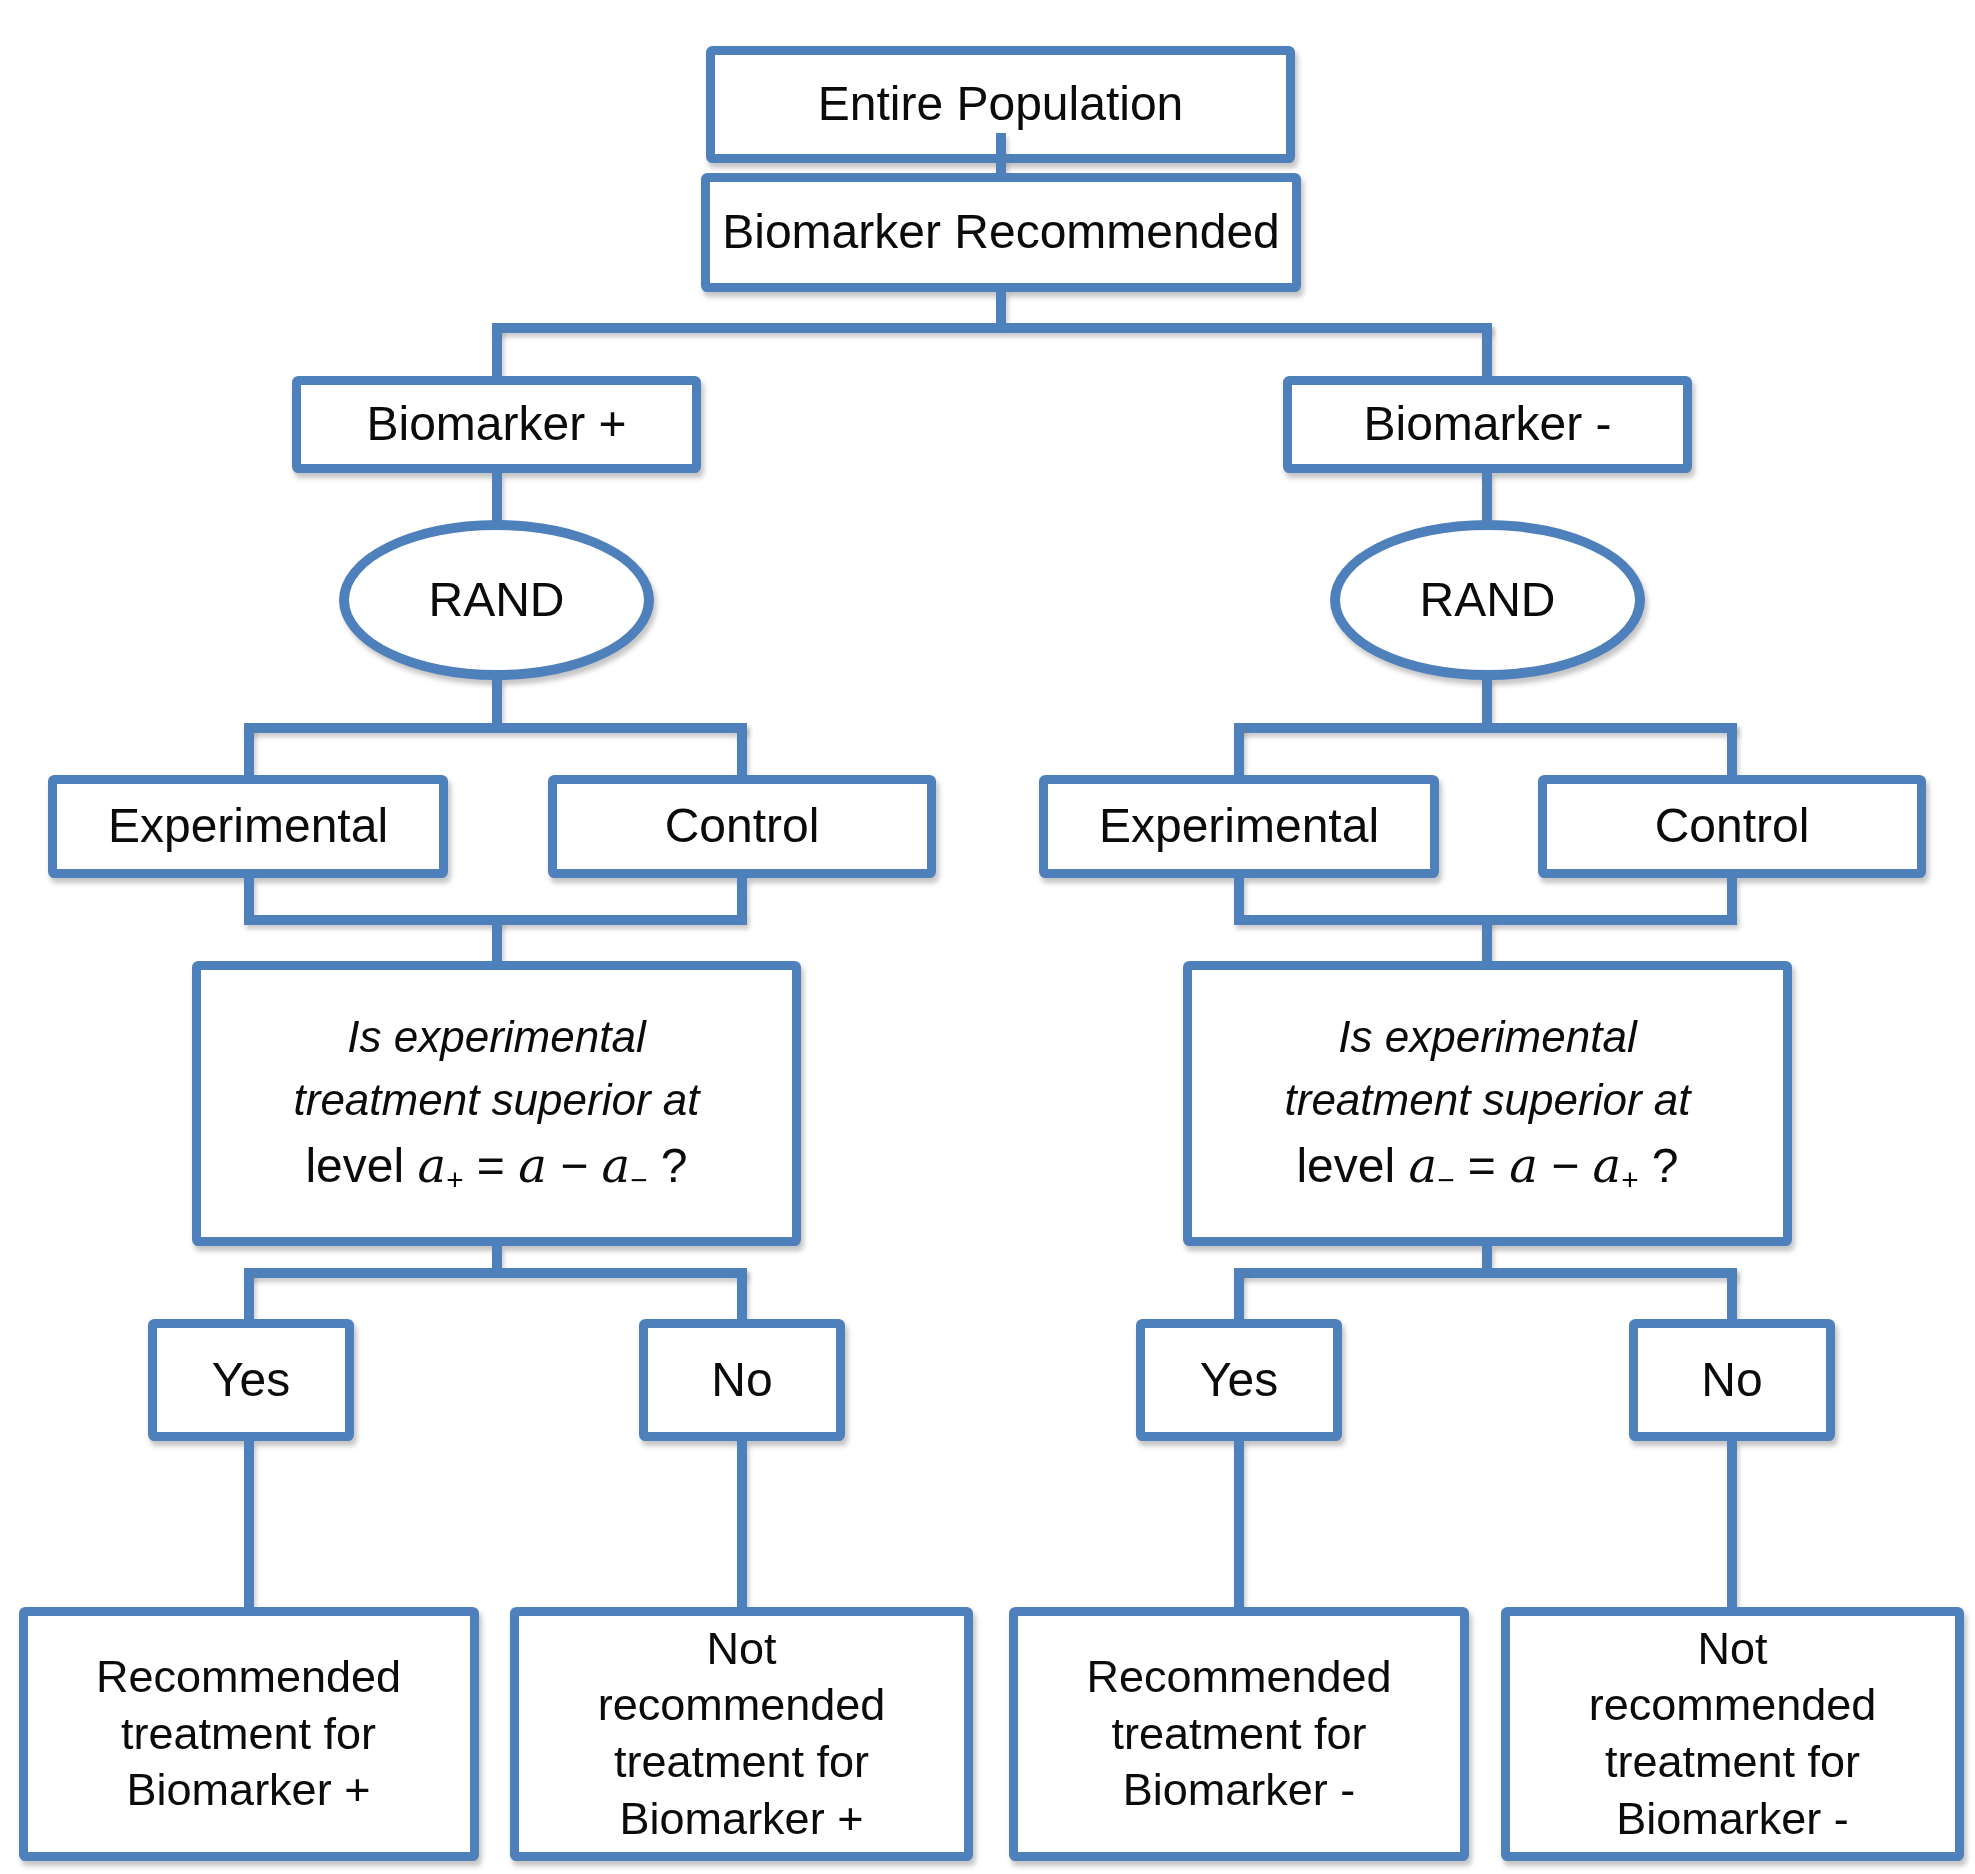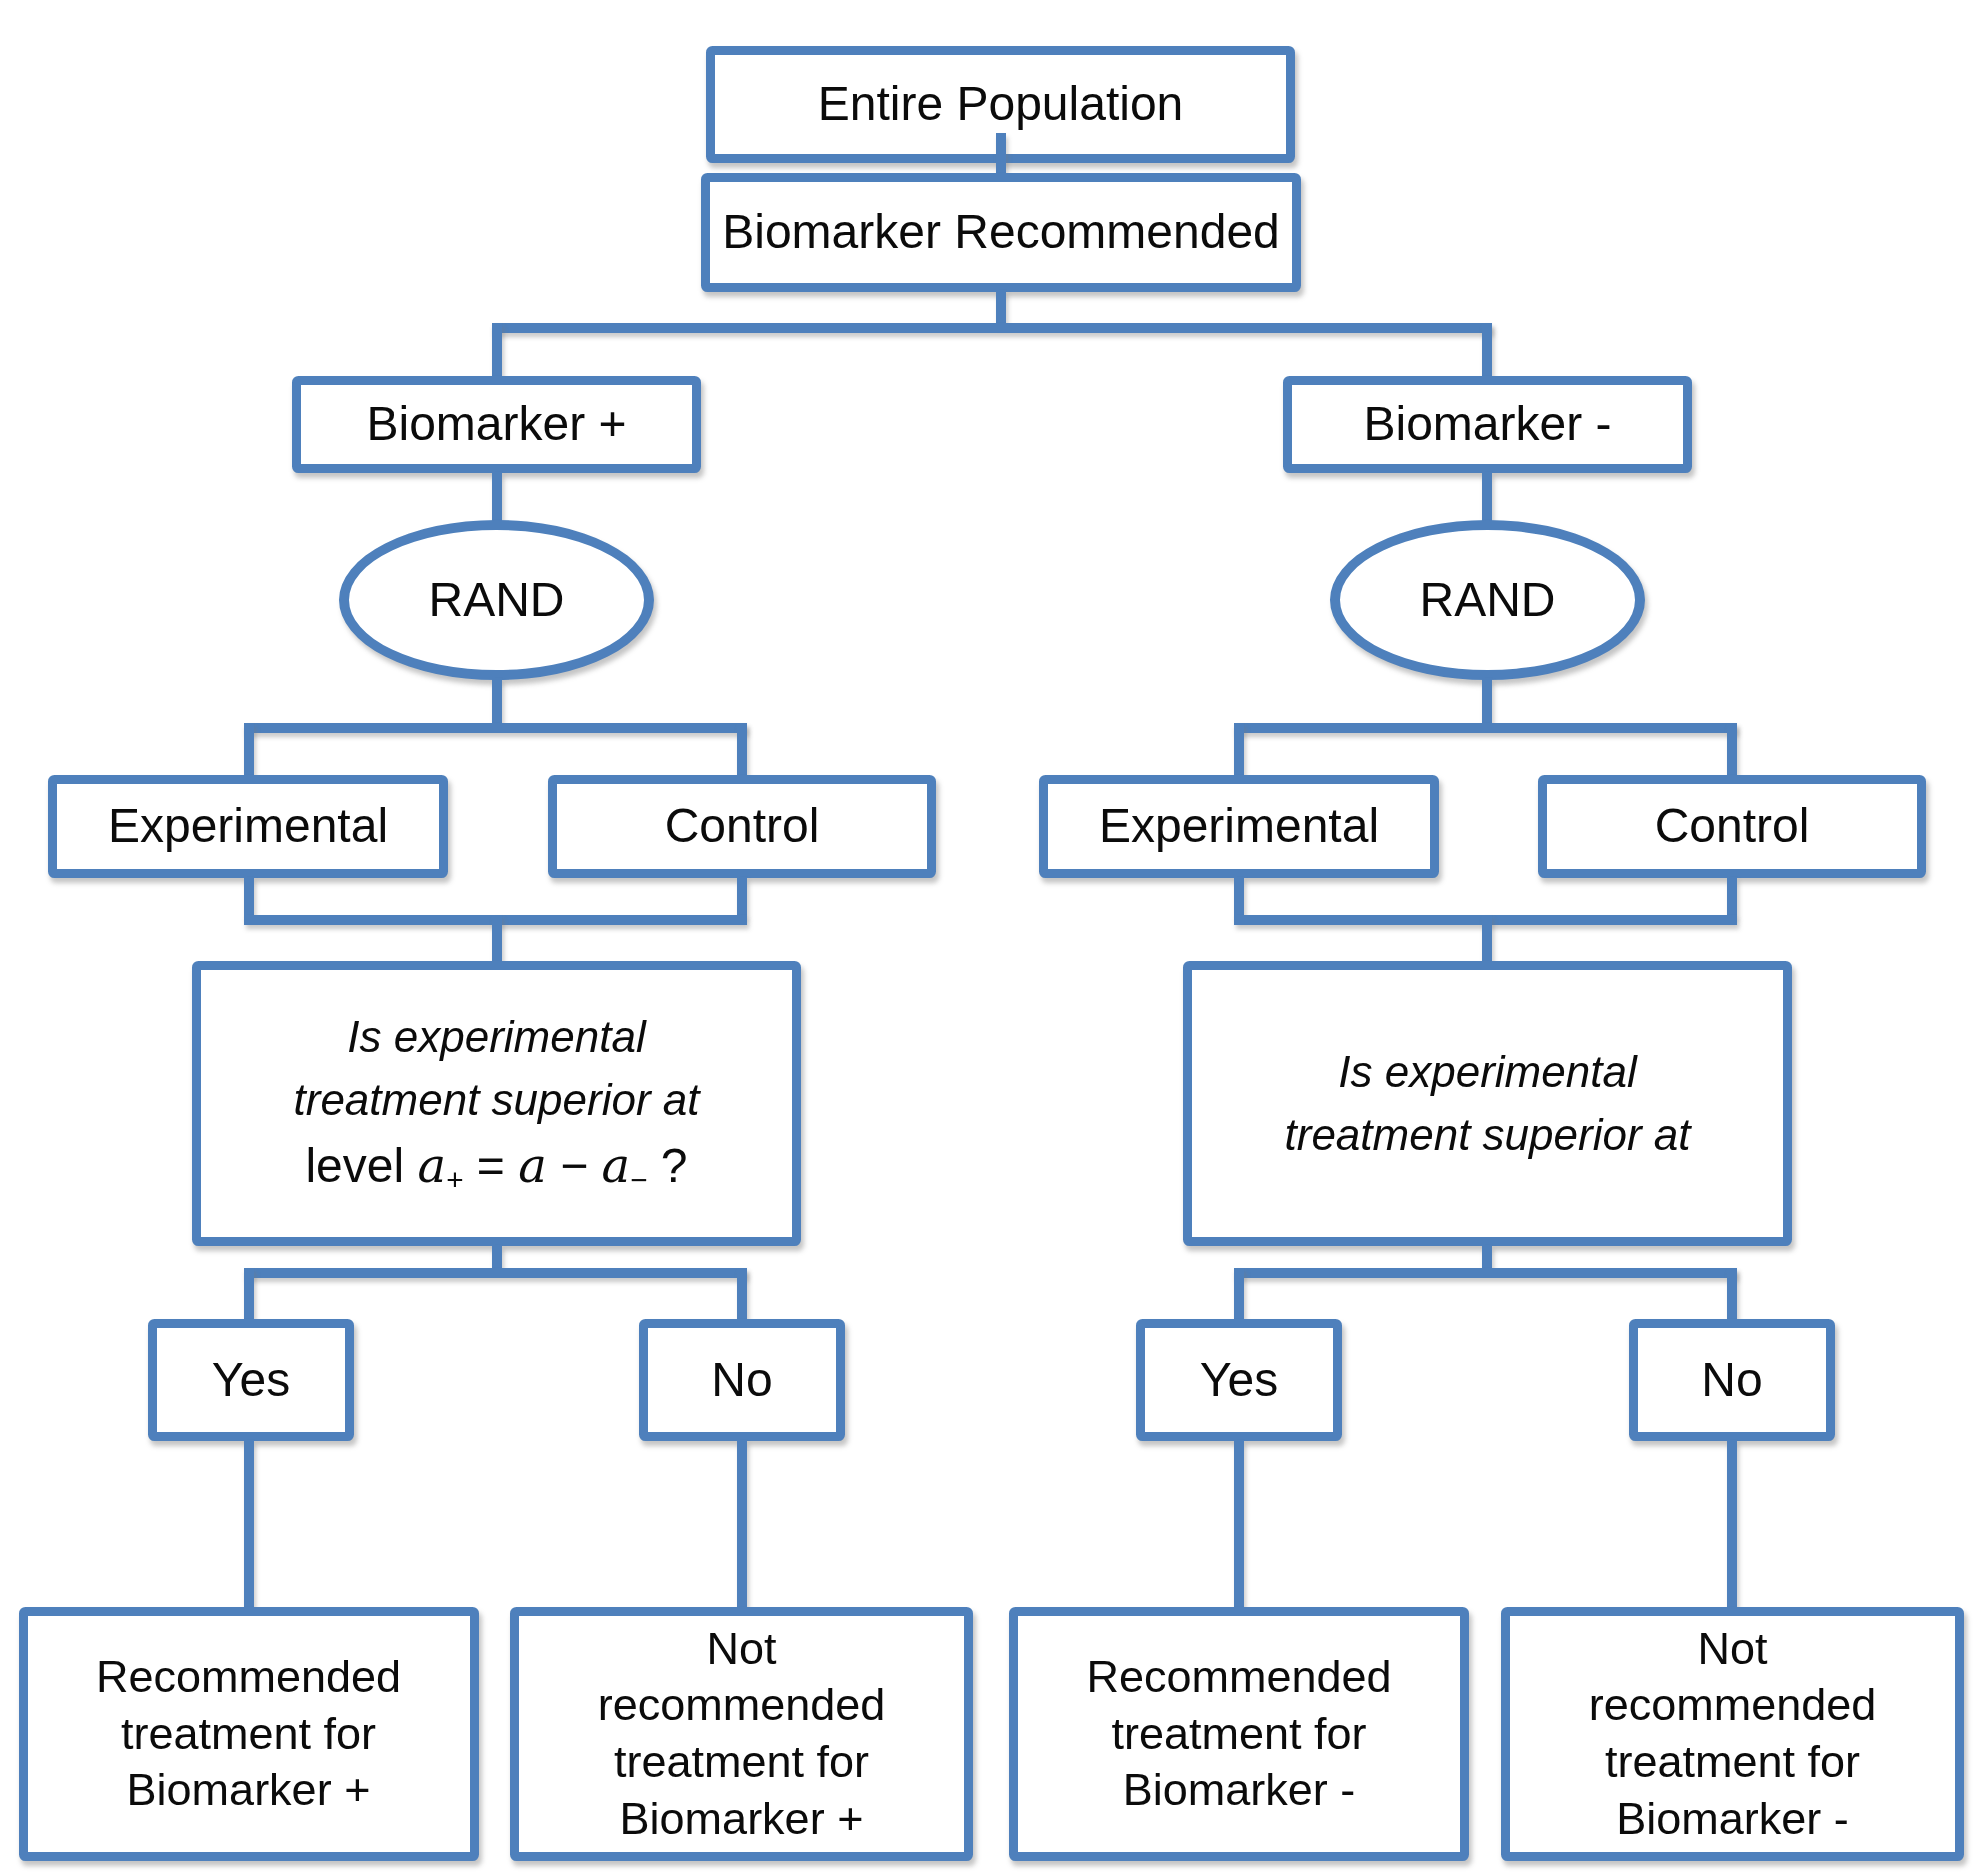--- a/index.html
+++ b/index.html
@@ -127,20 +127,21 @@
   </div>
 
   <div class="conn" style="left:1234px; top:877px; width:10px; height:40px;"></div>
   <div class="conn" style="left:1727px; top:877px; width:10px; height:40px;"></div>
   <div class="conn" style="left:1234px; top:915px; width:503px; height:10px;"></div>
   <div class="conn" style="left:1482px; top:915px; width:10px; height:48px;"></div>
 
   <div class="box" style="left:1183px; top:961px; width:609px; height:285px;">
     <div class="q-label">Is experimental
 treatment superior at</div>
+    <div class="eqline"><span>level </span><span class="mvar">a</span><span class="msub">−</span><span> = </span><span class="mvar">a</span><span> − </span><span class="mvar">a</span><span class="msub">+</span><span> ?</span></div>
   </div>
 
   <div class="conn" style="left:1482px; top:1245px; width:10px; height:23px;"></div>
   <div class="conn" style="left:1234px; top:1268px; width:503px; height:10px;"></div>
   <div class="conn" style="left:1234px; top:1268px; width:10px; height:53px;"></div>
   <div class="conn" style="left:1727px; top:1268px; width:10px; height:53px;"></div>
 
   <div class="box" style="left:1136px; top:1319px; width:206px; height:122px;">
     <div class="label">Yes</div>
   </div>

